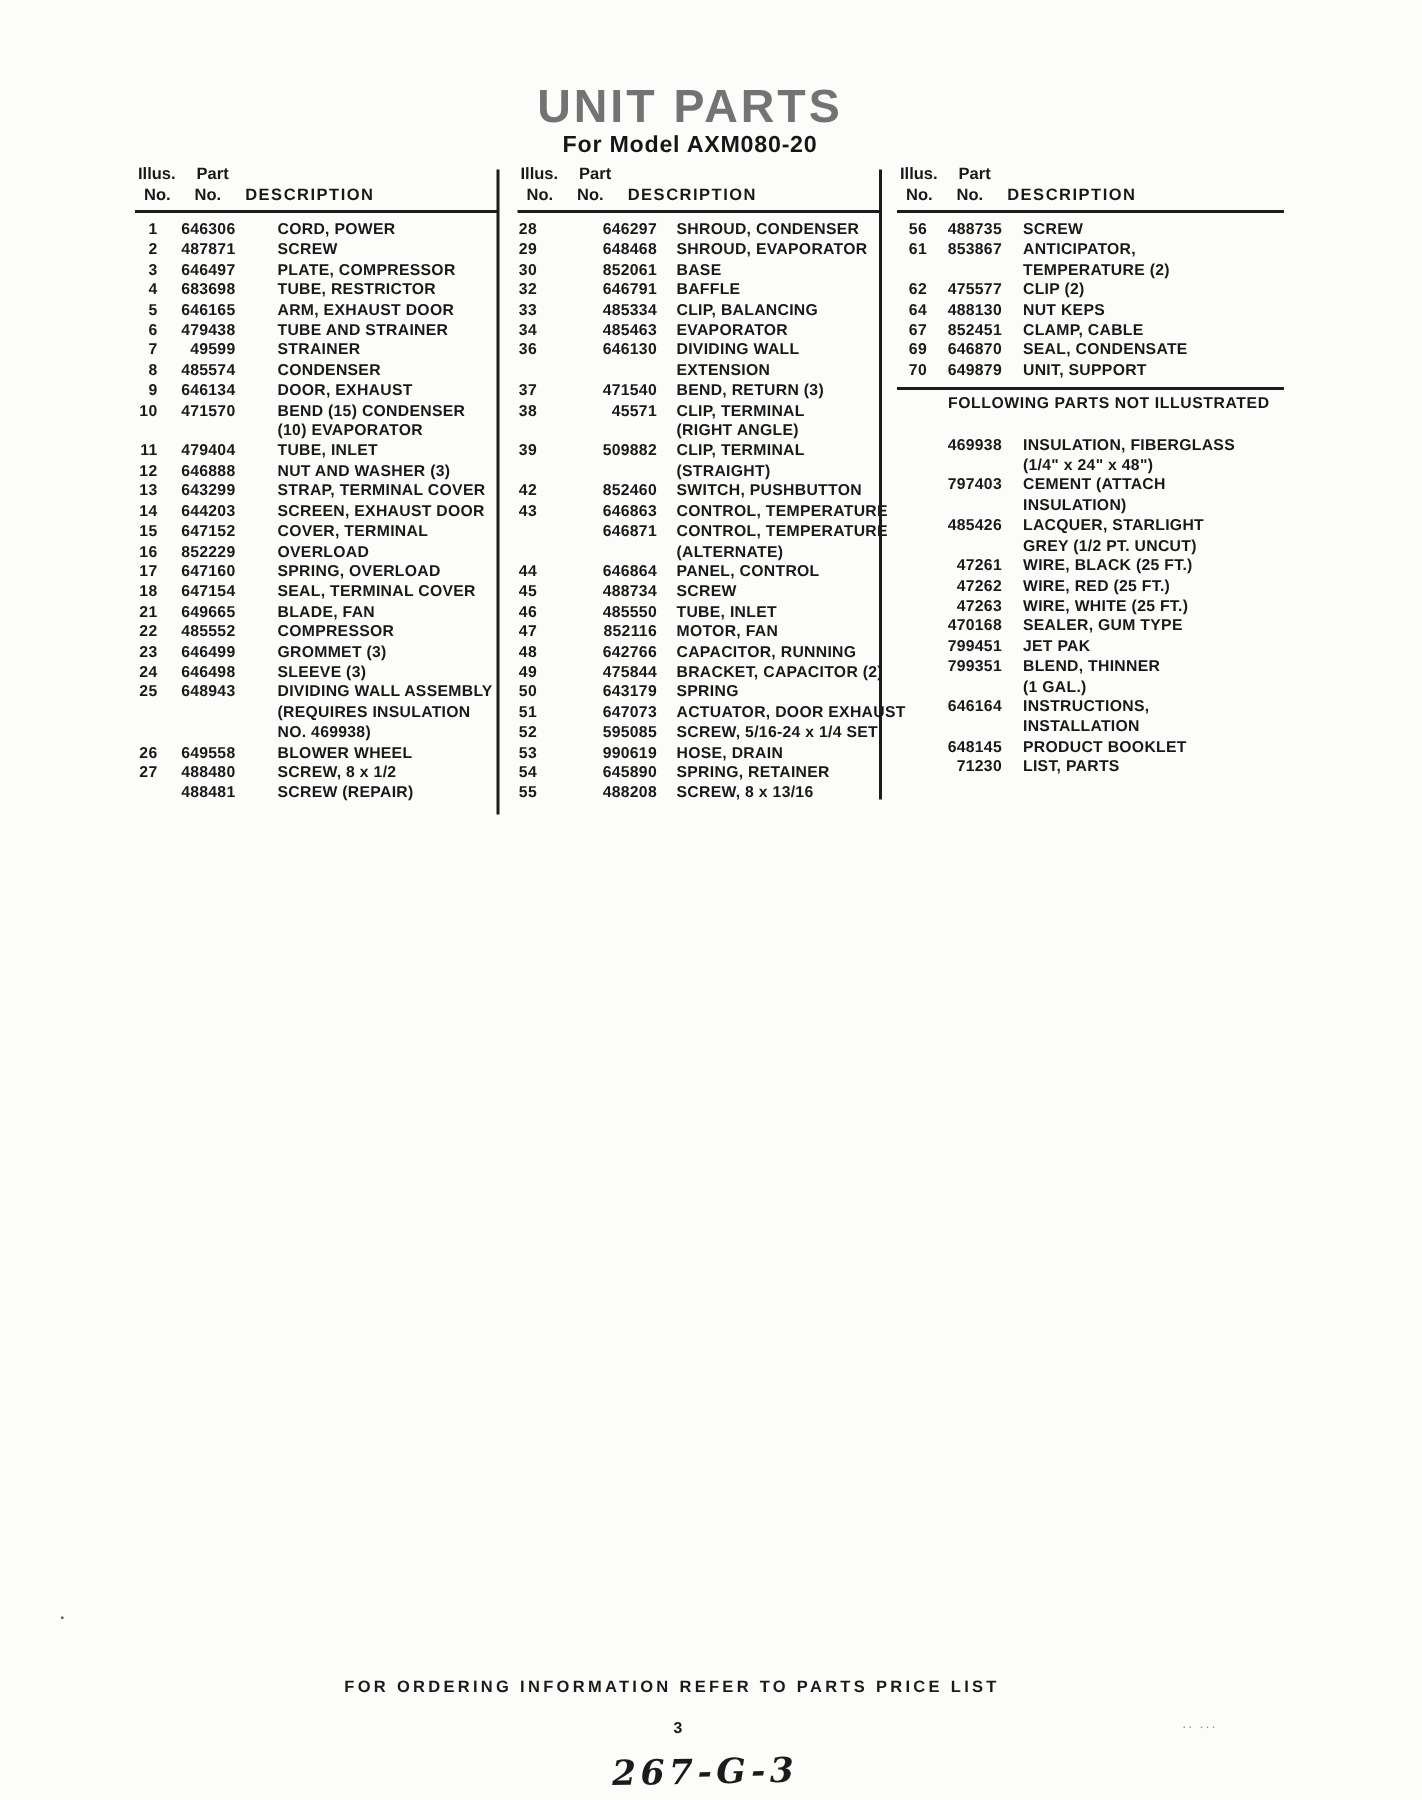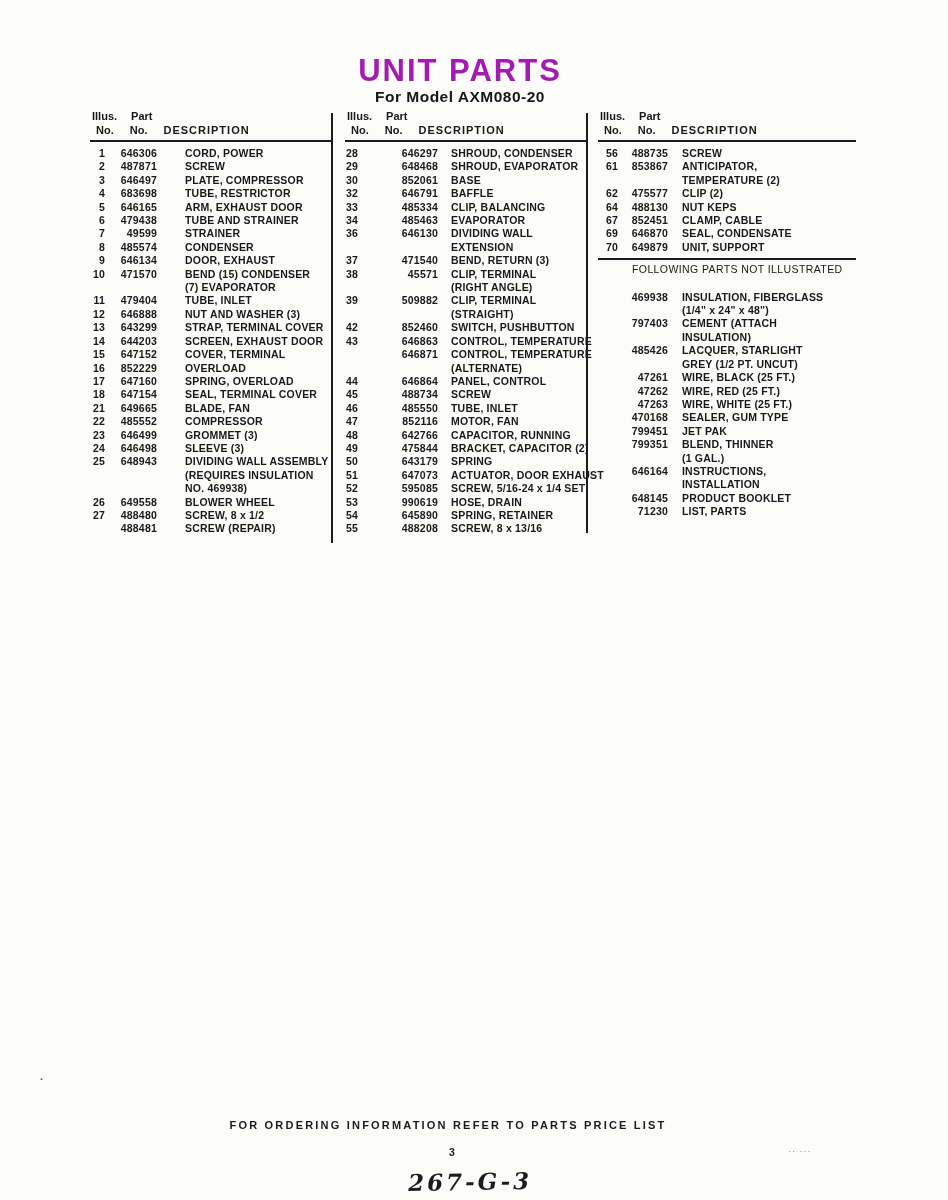--- a/index.html
+++ b/index.html
@@ -3,21 +3,21 @@
 <meta charset="utf-8">
 <style>
   html,body { margin:0; padding:0; background:#e8e8e6; }
   .page {
     position:relative; width:948px; height:1200px; margin:0 auto;
     background:#fcfcfa; color:#181818; overflow:hidden;
     font-family:"Liberation Sans", sans-serif;
   }
   .title {
     position:absolute; top:53px; left:0; width:920px; text-align:center;
-    font-size:31px; font-weight:bold; letter-spacing:2px; color:#a21caf;
+    font-size:31px; font-weight:bold; letter-spacing:2px; color:#737373;
   }
   .subtitle {
     position:absolute; top:88px; left:0; width:920px; text-align:center;
     font-size:15.5px; font-weight:bold; letter-spacing:0.5px; color:#161616;
   }
   .col { position:absolute; top:109px; }
   #col-0 { left:90px;  width:242px; }
   #col-1 { left:345px; width:242px; }
   #col-2 { left:598px; width:258px; }
   .colhead {
@@ -35,21 +35,21 @@
   .ci { flex:none; text-align:right; }
   .cp { flex:none; text-align:right; }
   .cd { white-space:pre; }
   .c0 .ci { width:15px; } .c0 .cp { width:52px; } .c0 .cd { margin-left:28px; }
   .c1 .ci { width:13px; } .c1 .cp { width:52px;padding-left:28px; } .c1 .cd { margin-left:13px; }
   .c2 .ci { width:20px; } .c2 .cp { width:50px; } .c2 .cd { margin-left:14px; }
   .vdiv { position:absolute; width:2px; background:#1c1c1c; top:113px; }
   #vdiv-1 { left:331px; height:430px; }
   #vdiv-2 { left:586px; height:420px; }
   .ni-sep { border-top:2px solid #1c1c1c; margin-top:4px; }
-  .ni-title { margin-top:3px; margin-left:2px; font-size:10.5px; font-weight:normal;
+  .ni-title { margin-top:3px; margin-left:2px; font-size:10.5px; font-weight:bold;
               letter-spacing:0.4px; line-height:13.4px;padding-left:32px; }
   .ni-rows { margin-top:14px; }
   .order-line {
     position:absolute; top:1119px; left:0; width:896px; text-align:center;
     font-size:11px; font-weight:bold; letter-spacing:2.2px; color:#1a1a1a;
   }
   .page-num {
     position:absolute; top:1146px; left:449px; font-size:10.5px; font-weight:bold;
   }
   .handwriting {
@@ -76,21 +76,21 @@
         <div class="row"><span class="ci">1</span><span class="cp">646306</span><span class="cd">CORD, POWER</span></div>
         <div class="row"><span class="ci">2</span><span class="cp">487871</span><span class="cd">SCREW</span></div>
         <div class="row"><span class="ci">3</span><span class="cp">646497</span><span class="cd">PLATE, COMPRESSOR</span></div>
         <div class="row"><span class="ci">4</span><span class="cp">683698</span><span class="cd">TUBE, RESTRICTOR</span></div>
         <div class="row"><span class="ci">5</span><span class="cp">646165</span><span class="cd">ARM, EXHAUST DOOR</span></div>
         <div class="row"><span class="ci">6</span><span class="cp">479438</span><span class="cd">TUBE AND STRAINER</span></div>
         <div class="row"><span class="ci">7</span><span class="cp">49599</span><span class="cd">STRAINER</span></div>
         <div class="row"><span class="ci">8</span><span class="cp">485574</span><span class="cd">CONDENSER</span></div>
         <div class="row"><span class="ci">9</span><span class="cp">646134</span><span class="cd">DOOR, EXHAUST</span></div>
         <div class="row"><span class="ci">10</span><span class="cp">471570</span><span class="cd">BEND (15) CONDENSER</span></div>
-        <div class="row"><span class="ci"></span><span class="cp"></span><span class="cd">(7) EVAPORATOR</span></div>
+        <div class="row"><span class="ci"></span><span class="cp"></span><span class="cd">(10) EVAPORATOR</span></div>
         <div class="row"><span class="ci">11</span><span class="cp">479404</span><span class="cd">TUBE, INLET</span></div>
         <div class="row"><span class="ci">12</span><span class="cp">646888</span><span class="cd">NUT AND WASHER (3)</span></div>
         <div class="row"><span class="ci">13</span><span class="cp">643299</span><span class="cd">STRAP, TERMINAL COVER</span></div>
         <div class="row"><span class="ci">14</span><span class="cp">644203</span><span class="cd">SCREEN, EXHAUST DOOR</span></div>
         <div class="row"><span class="ci">15</span><span class="cp">647152</span><span class="cd">COVER, TERMINAL</span></div>
         <div class="row"><span class="ci">16</span><span class="cp">852229</span><span class="cd">OVERLOAD</span></div>
         <div class="row"><span class="ci">17</span><span class="cp">647160</span><span class="cd">SPRING, OVERLOAD</span></div>
         <div class="row"><span class="ci">18</span><span class="cp">647154</span><span class="cd">SEAL, TERMINAL COVER</span></div>
         <div class="row"><span class="ci">21</span><span class="cp">649665</span><span class="cd">BLADE, FAN</span></div>
         <div class="row"><span class="ci">22</span><span class="cp">485552</span><span class="cd">COMPRESSOR</span></div>

